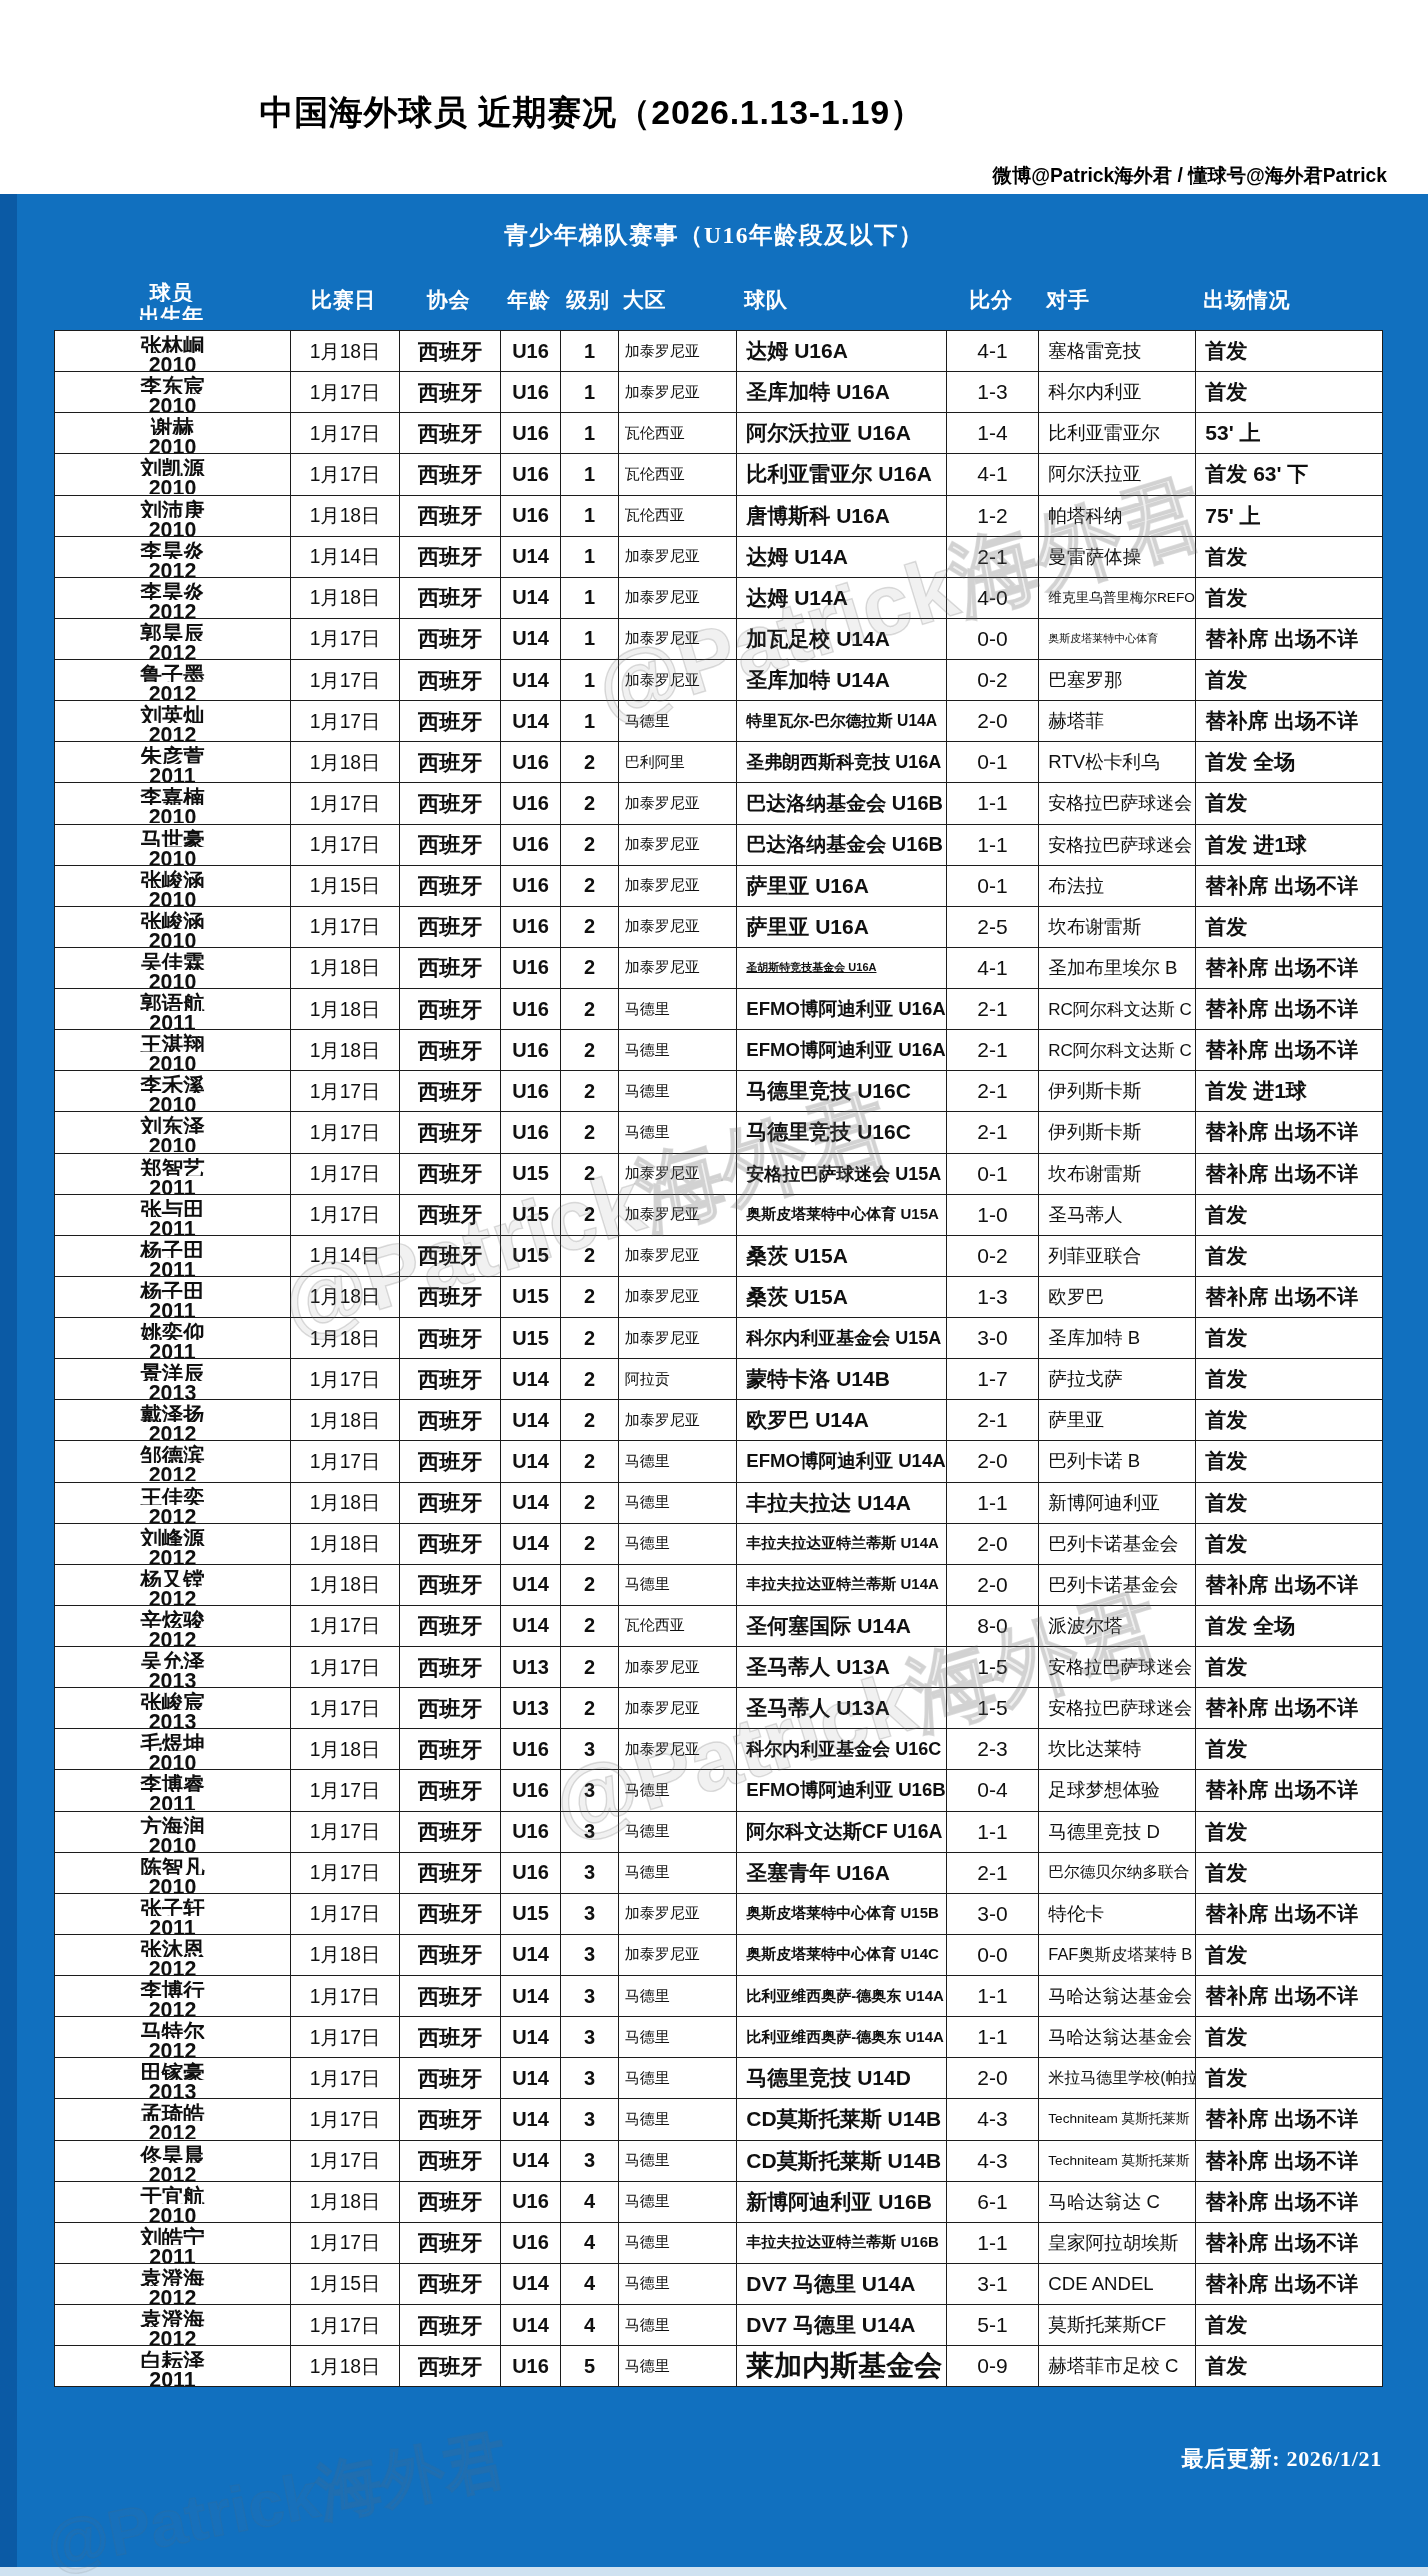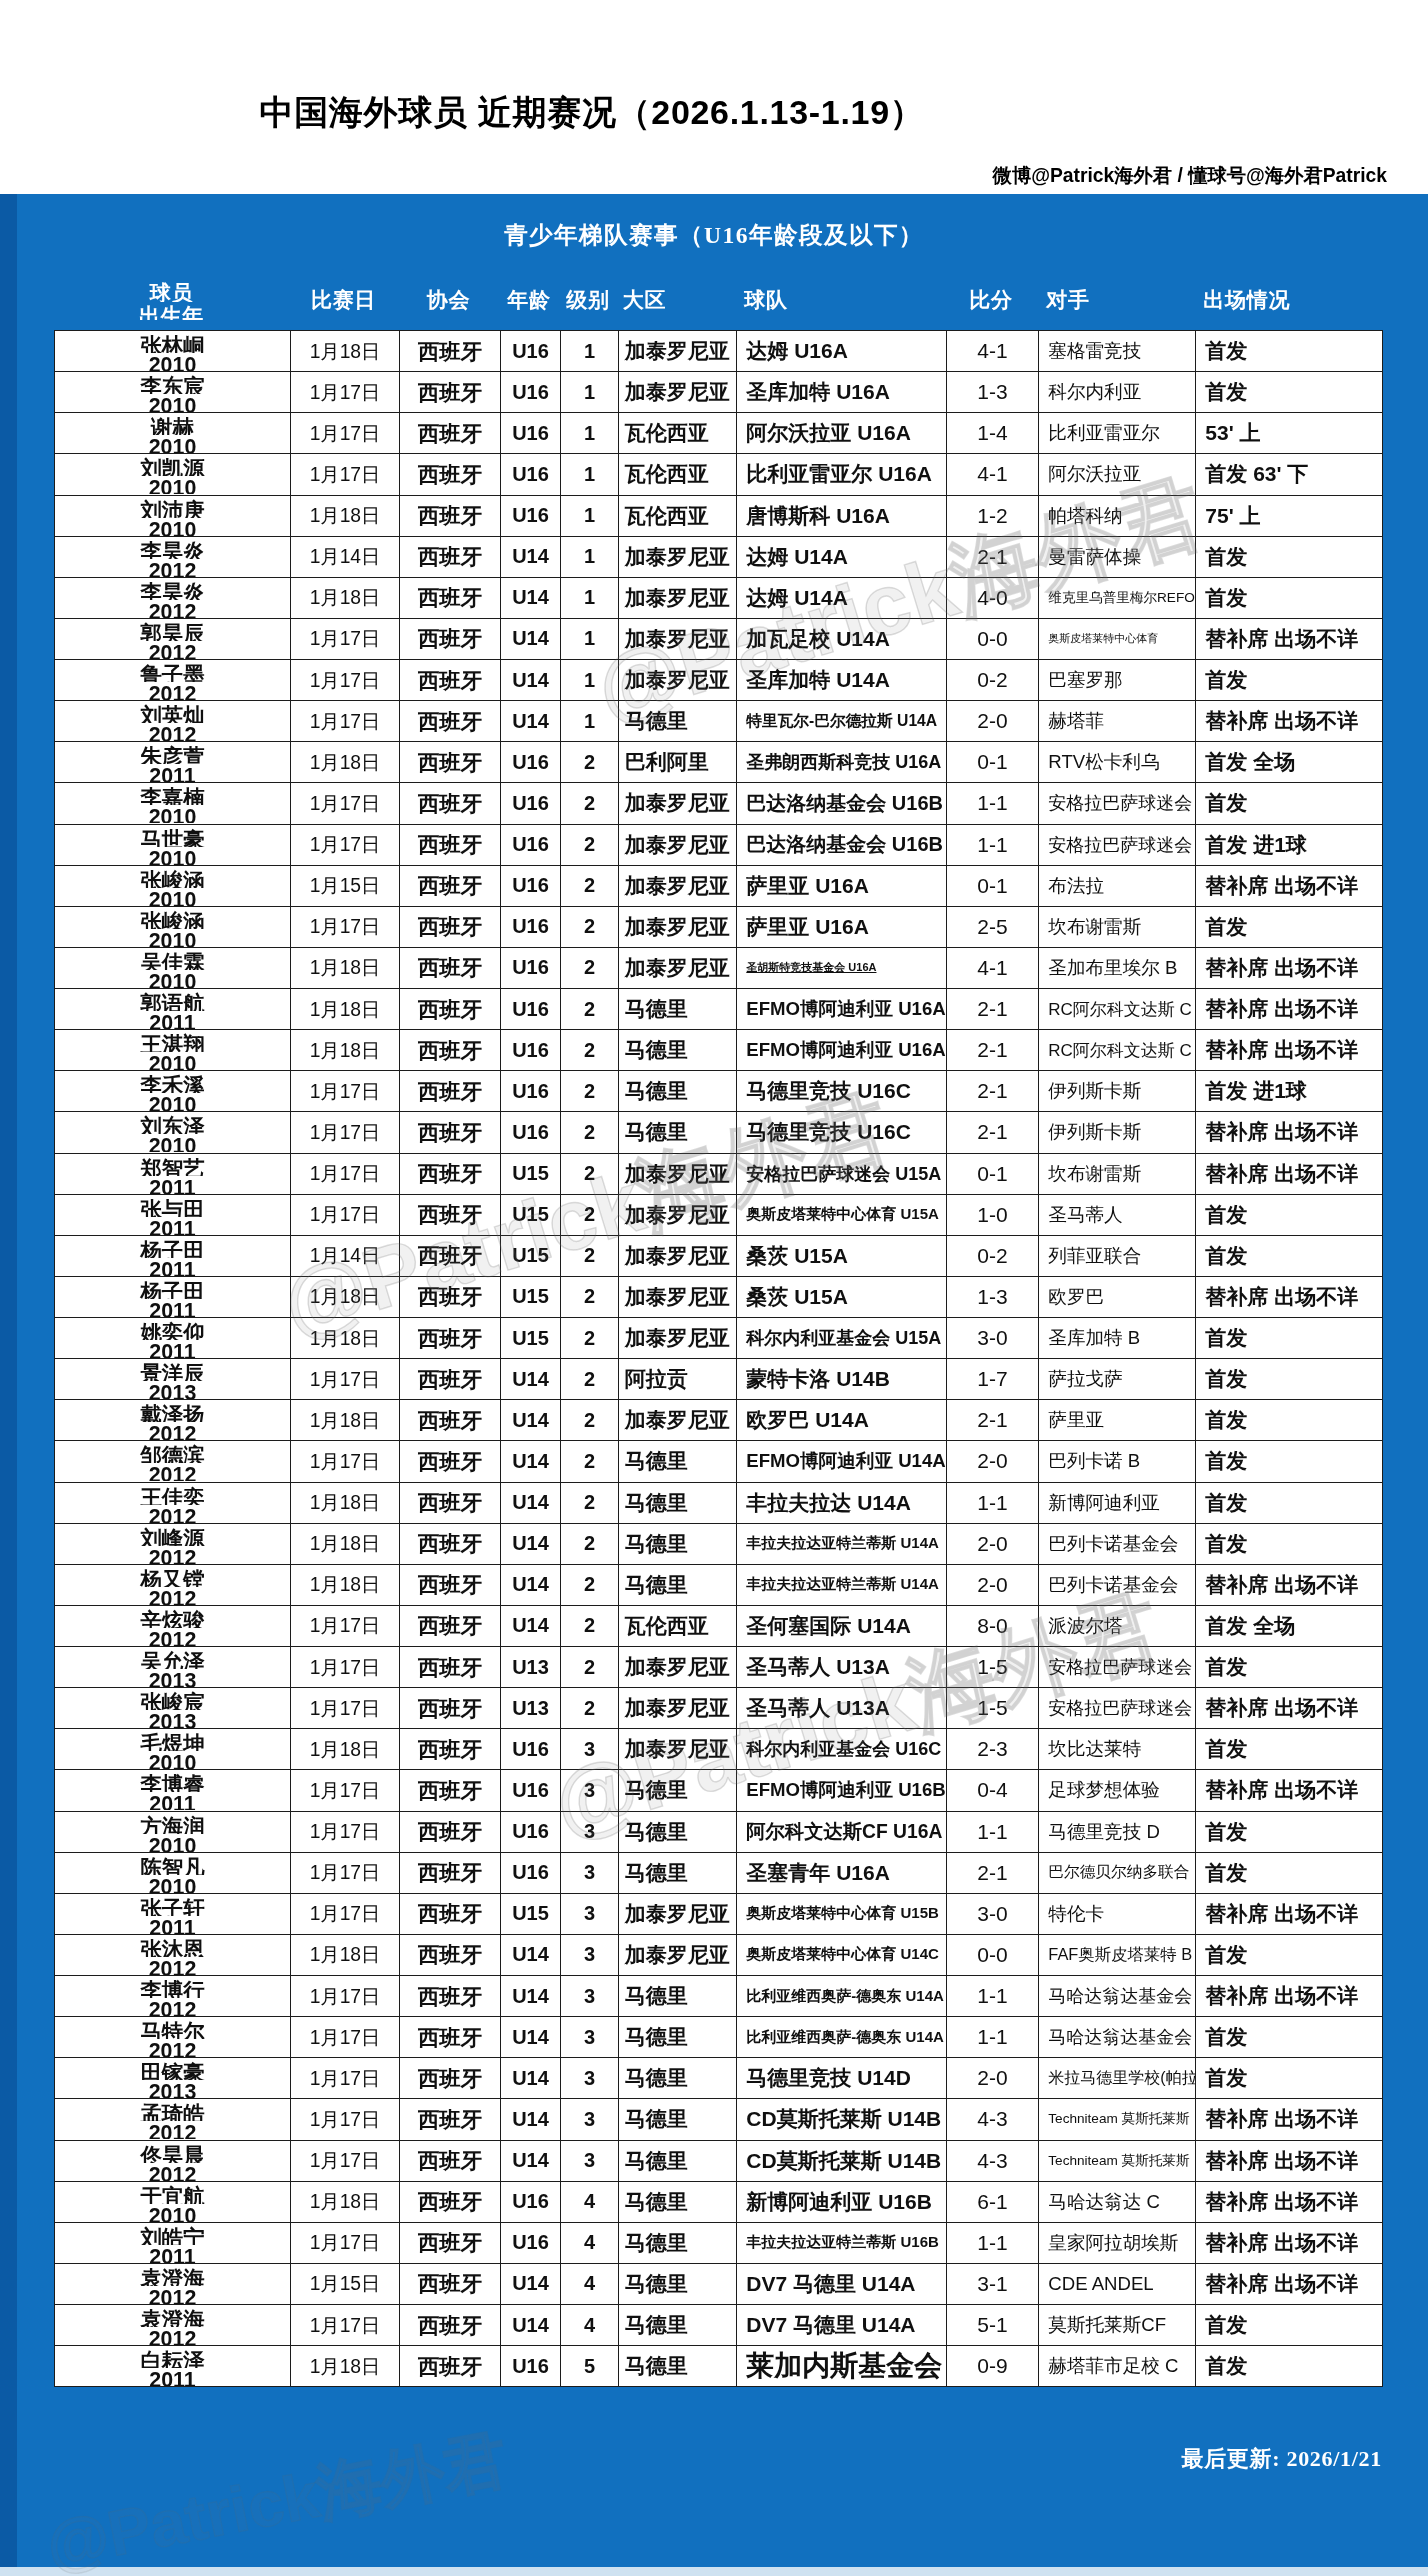--- a/index.html
+++ b/index.html
@@ -64,21 +64,21 @@
   .c9{flex:0 0 157px;}
   .c10{flex:1 1 auto;}
   .c1 .half-name{flex:0 0 55%;width:55%;}
   .c1 .half-year{flex:0 0 45%;width:45%;}
   .name{font-size:21.4px;font-weight:bold;}
   .year{font-size:21.4px;font-weight:bold;}
   .date{font-size:19.3px;font-weight:normal;}
   .assoc{font-size:21.4px;font-weight:bold;}
   .age{font-size:20px;font-weight:bold;}
   .lvl{font-size:20px;font-weight:bold;}
-  .region{font-size:21px;font-weight:bold;}
+  .region{font-size:15px;font-weight:normal;}
   .team{font-size:21px;font-weight:bold;}
   .score{font-size:21px;font-weight:normal;}
   .opponent{font-size:18.6px;font-weight:normal;}
   .appearance{font-size:21px;font-weight:bold;}
   .footer-note{
     position:absolute;right:46px;top:2444px;
     font-family:"Liberation Serif","DejaVu Serif",serif;
     font-size:22px;font-weight:bold;color:#ffffff;letter-spacing:0.7px;
   }
   .wm{

